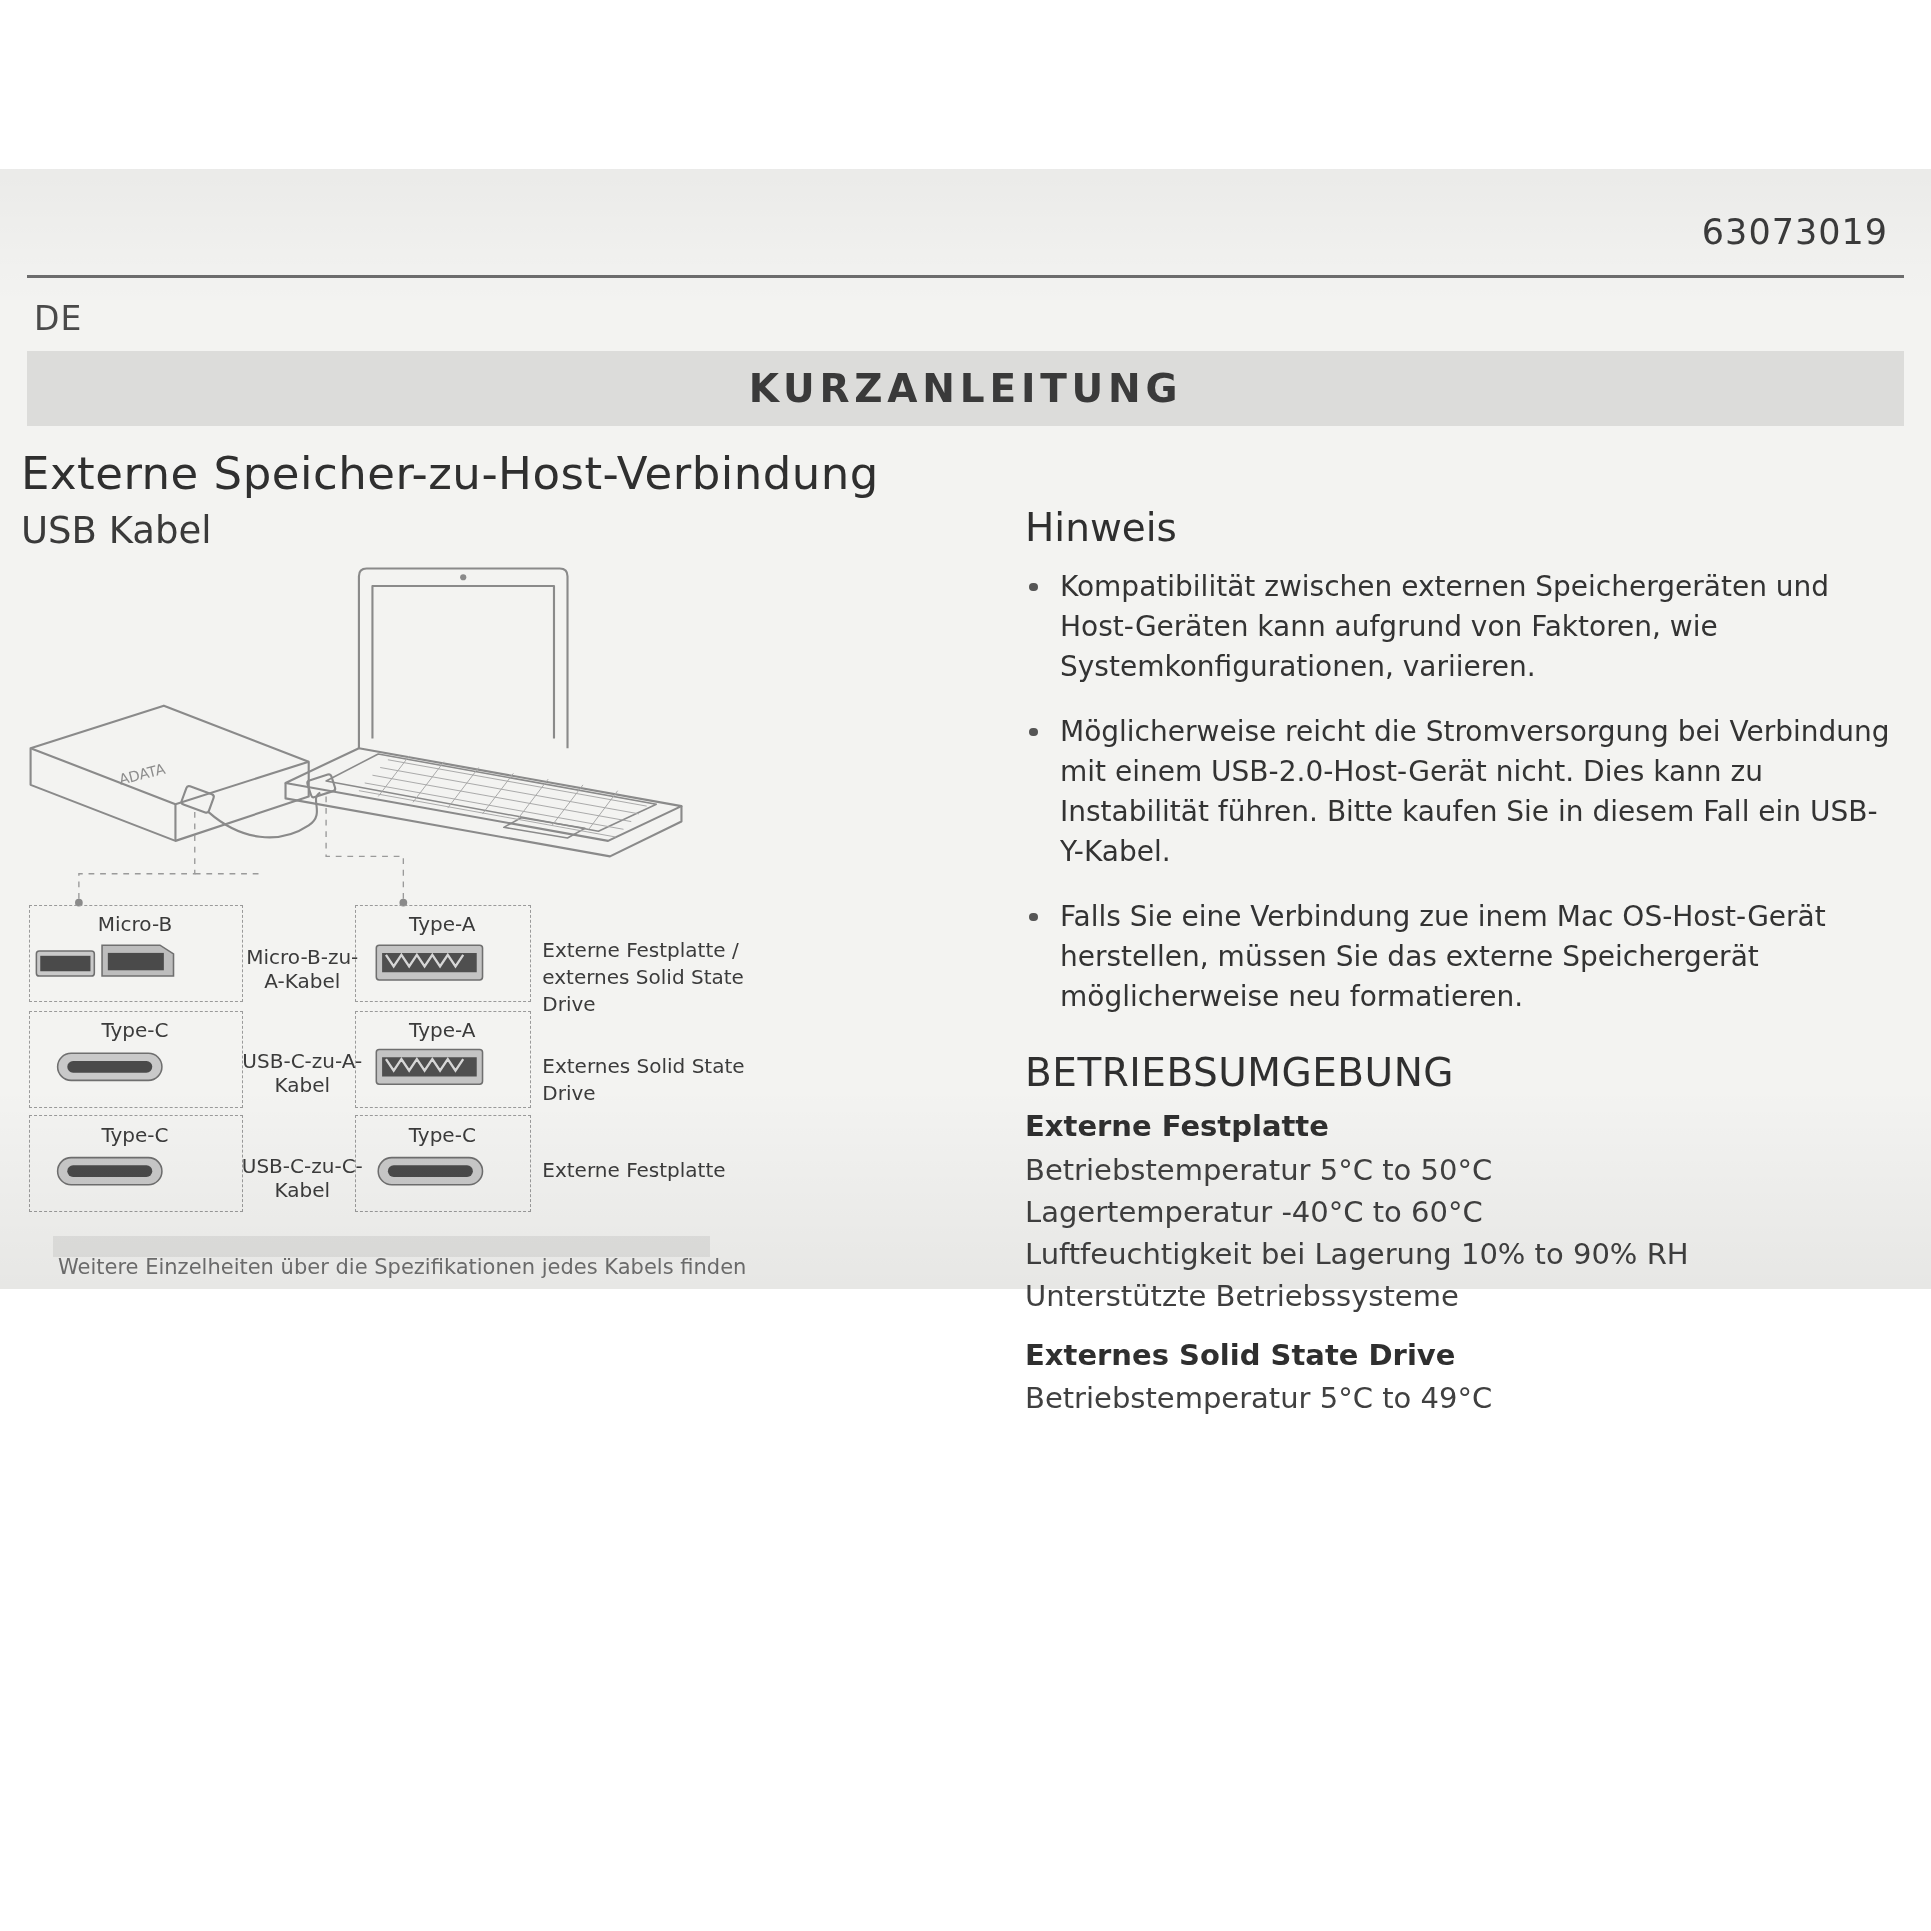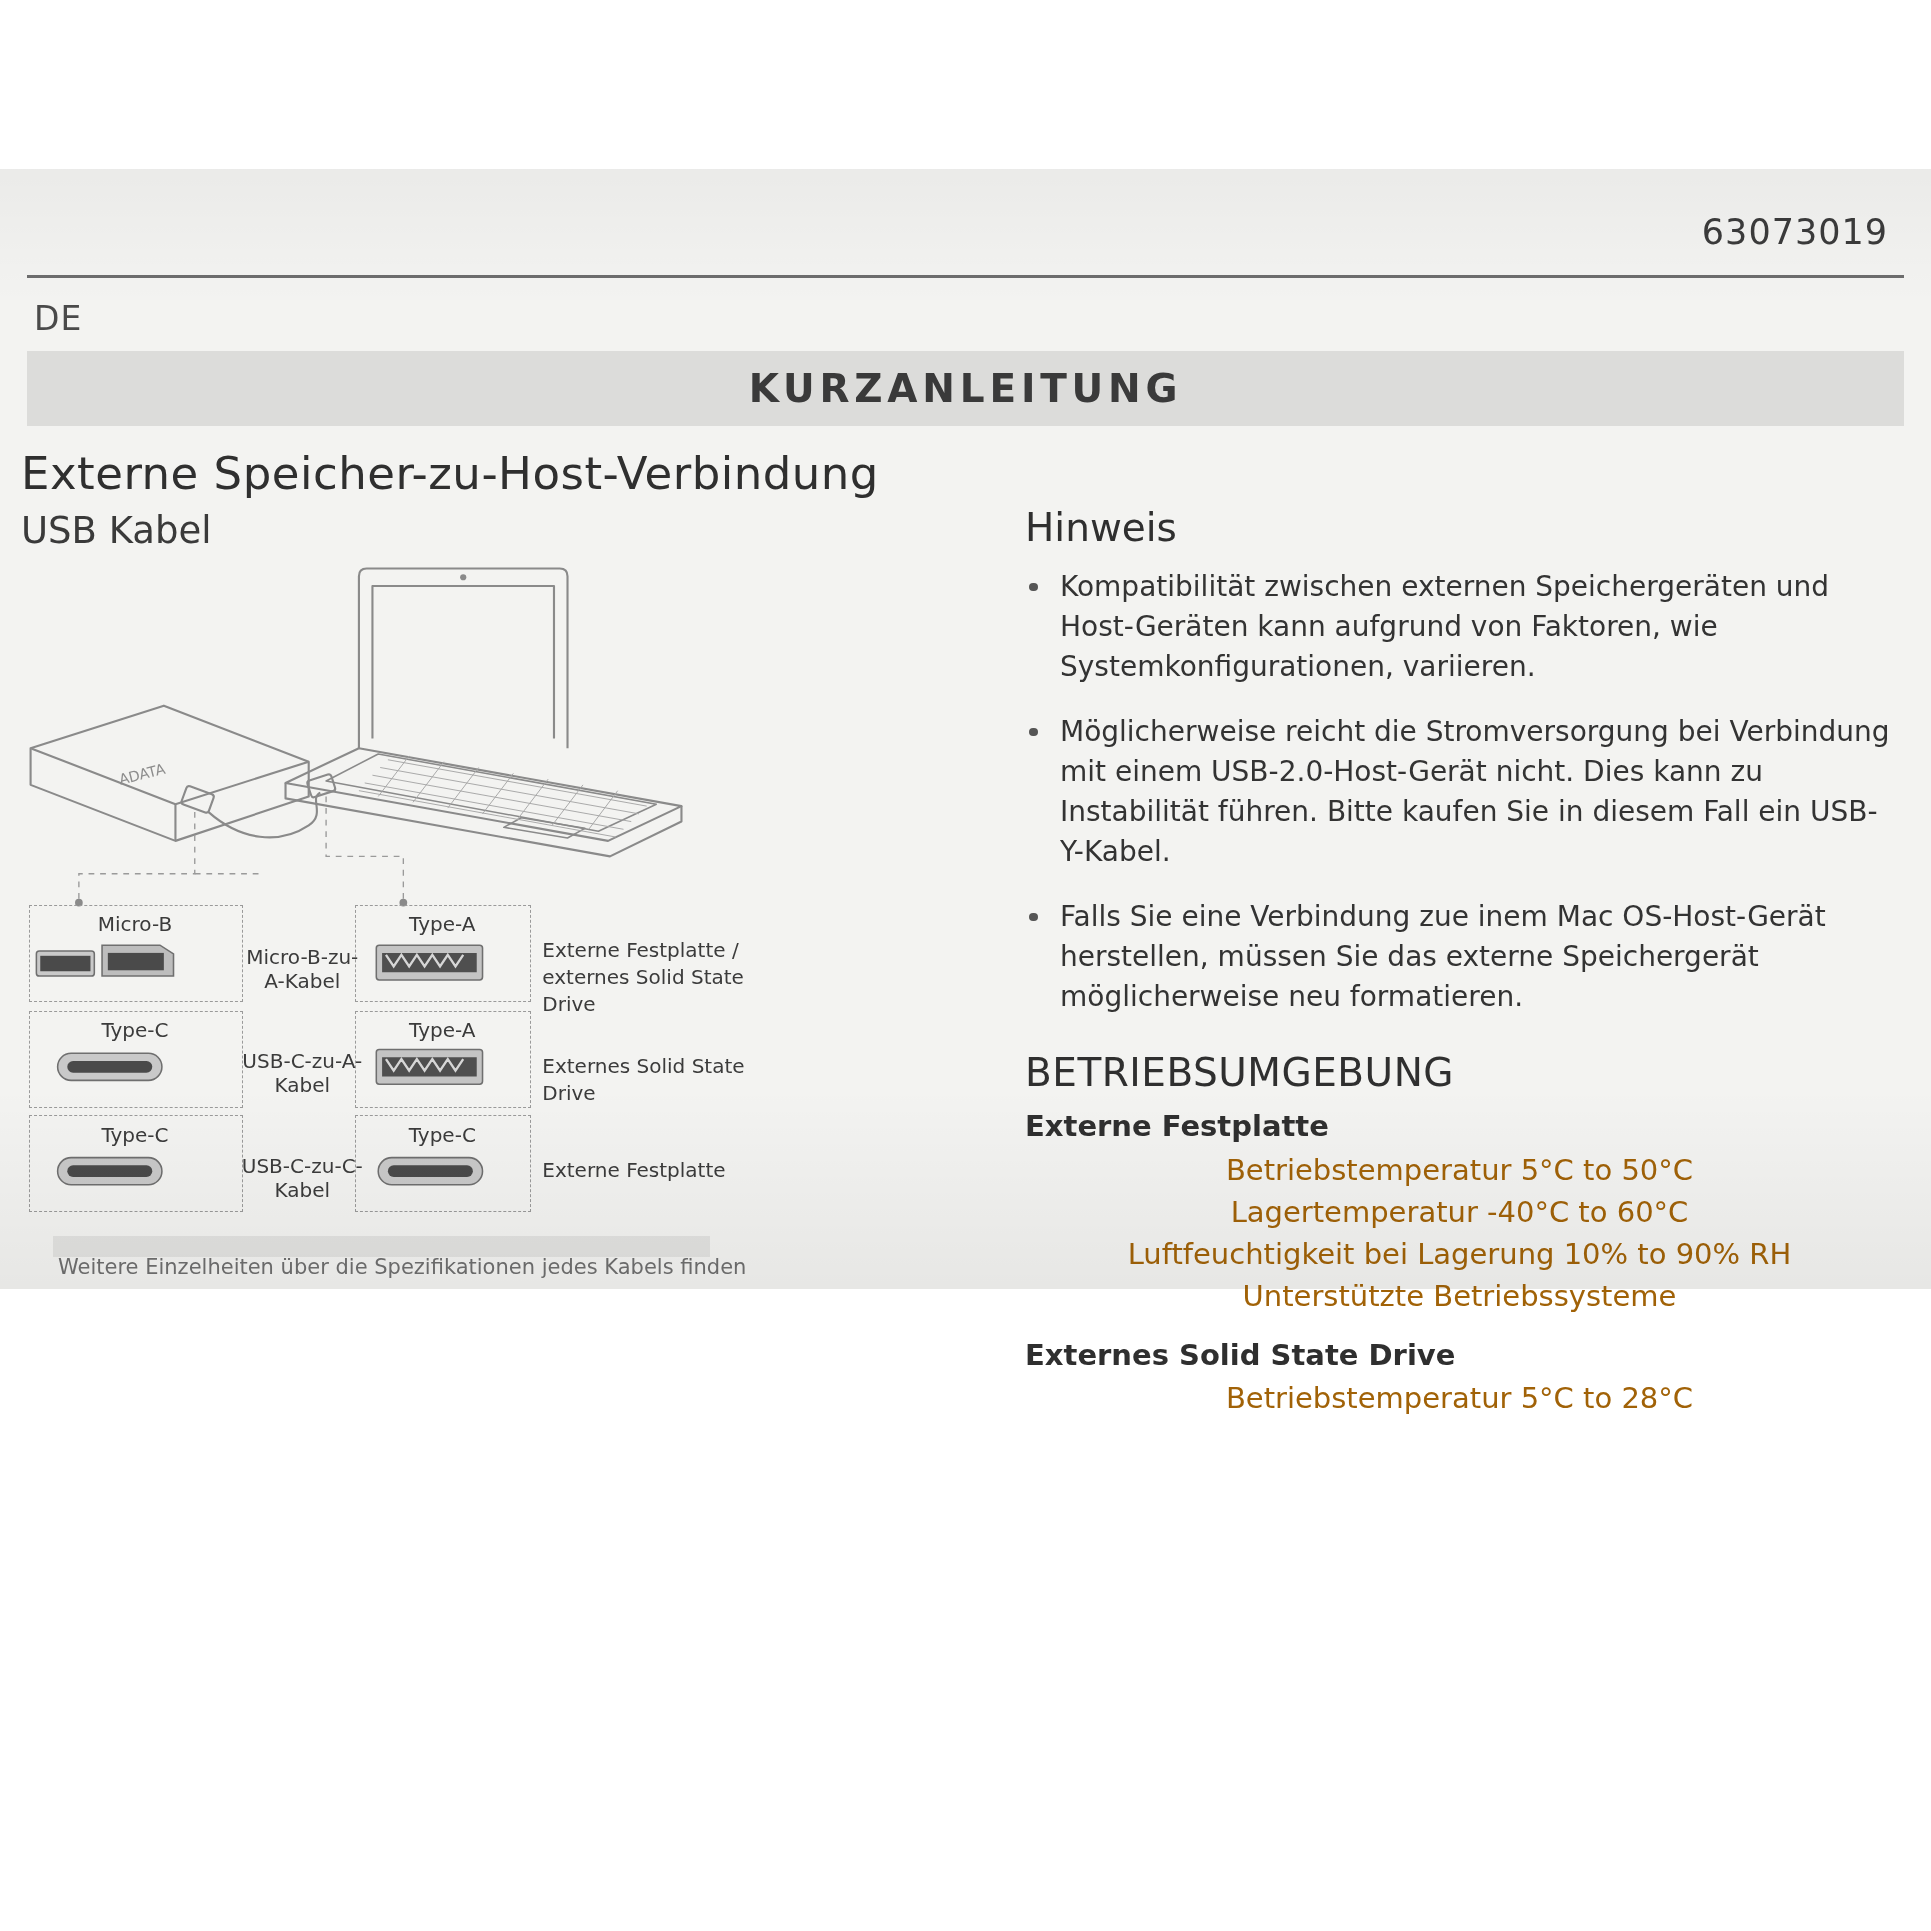--- a/index.html
+++ b/index.html
@@ -65,21 +65,21 @@
   }
   ul.notes li .bullet{
     position:absolute; left:3.9px; top:15.4px;
     width:8.7px;height:8.7px;border-radius:50%; background:#555;
   }
   .h3b{
     margin:33px 0 9.7px 0; font-size:39px; font-weight:normal; color:#2f2f2f;
     letter-spacing:0.5px;
   }
   .sub{ font-size:29px; font-weight:bold; color:#2f2f2f; margin:13.5px 0 5.8px 0;}
-  .spec{ font-size:29px; line-height:42px; color:#a16207;text-align:center; }
+  .spec{ font-size:29px; line-height:42px; color:#404040; }
 
   
   #illus{ position:absolute; left:19.3px; top:386px; width:985px; height:734px; }
   .dbox{
     position:absolute; border:1.4px dashed #9a9a9a; background:transparent;
   }
   .dlabel{
     position:absolute; font-size:20px; color:#3b3b3b; text-align:center;
   }
   .cap{ position:absolute; font-size:20px; color:#3b3b3b; line-height:27px;}
@@ -233,17 +233,17 @@
 
     <div class="h3b">BETRIEBSUMGEBUNG</div>
 
     <div class="sub">Externe Festplatte</div>
     <div class="spec">Betriebstemperatur 5°C to 50°C</div>
     <div class="spec">Lagertemperatur -40°C to 60°C</div>
     <div class="spec">Luftfeuchtigkeit bei Lagerung 10% to 90% RH</div>
     <div class="spec">Unterstützte Betriebssysteme</div>
 
     <div class="sub" style="margin-top:21px;">Externes Solid State Drive</div>
-    <div class="spec">Betriebstemperatur 5°C to 28°C</div>
+    <div class="spec">Betriebstemperatur 5°C to 49°C</div>
   </div>
 
 </div>
 
 
 </body></html>

